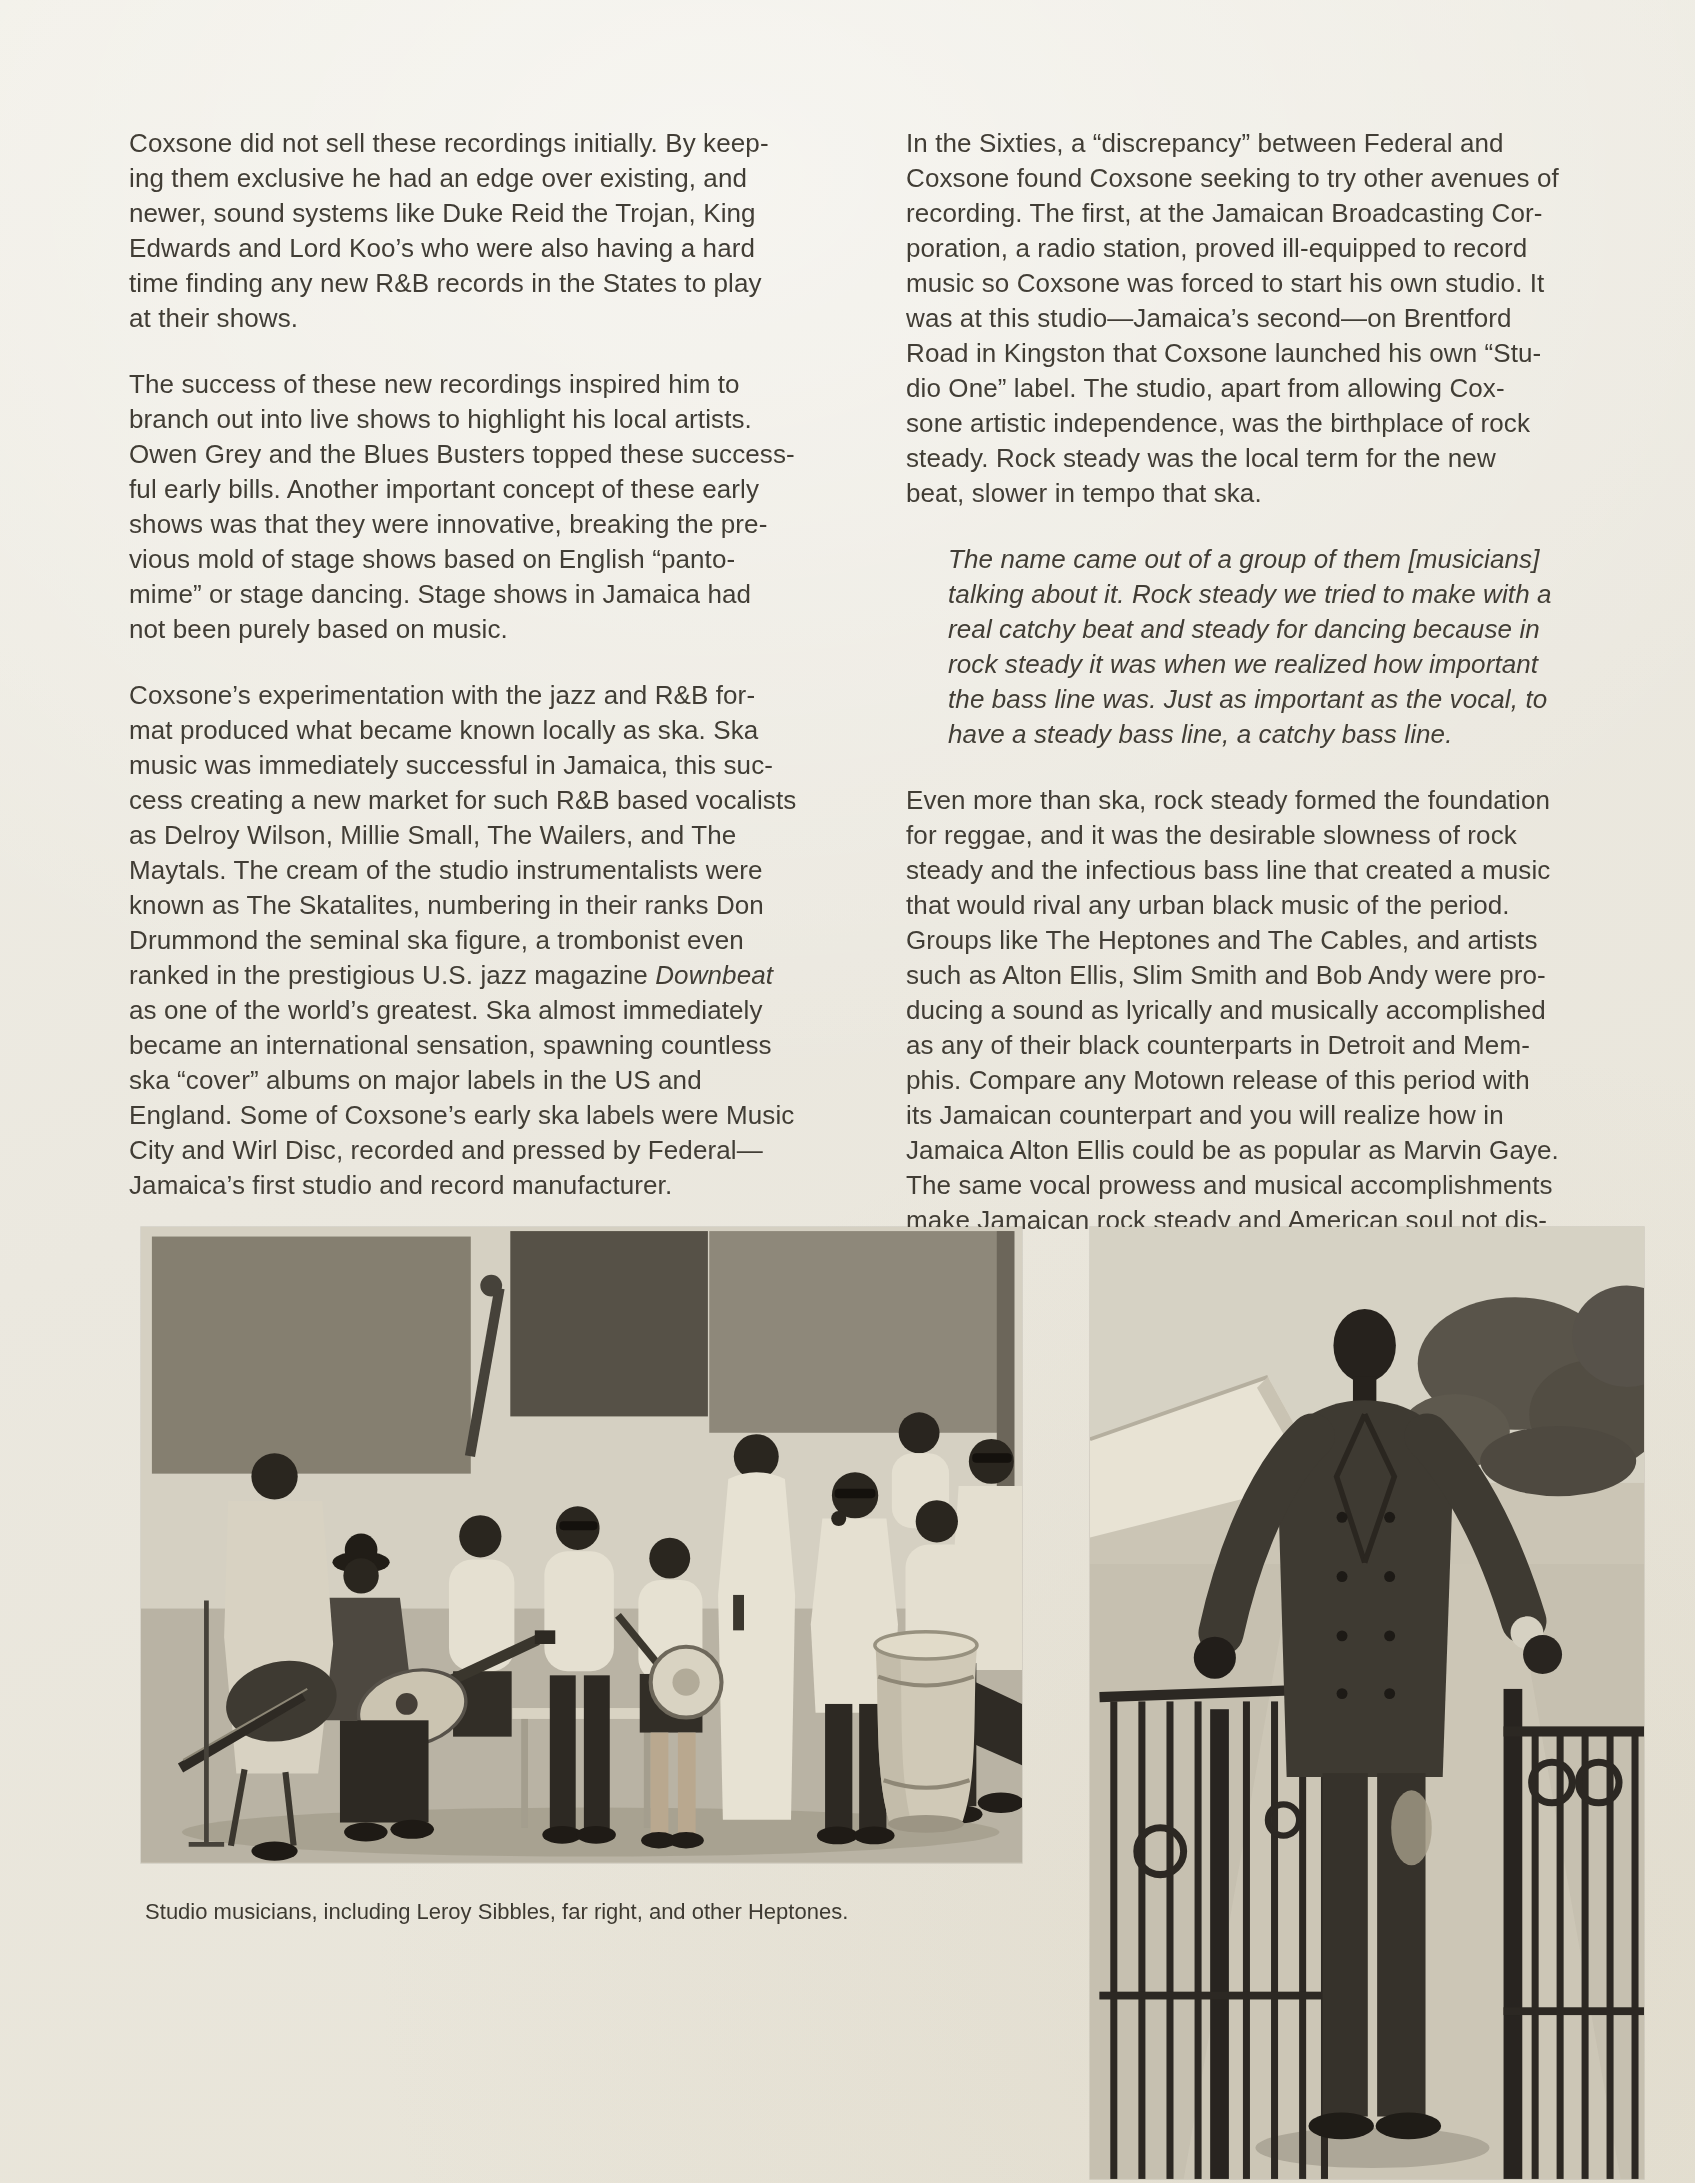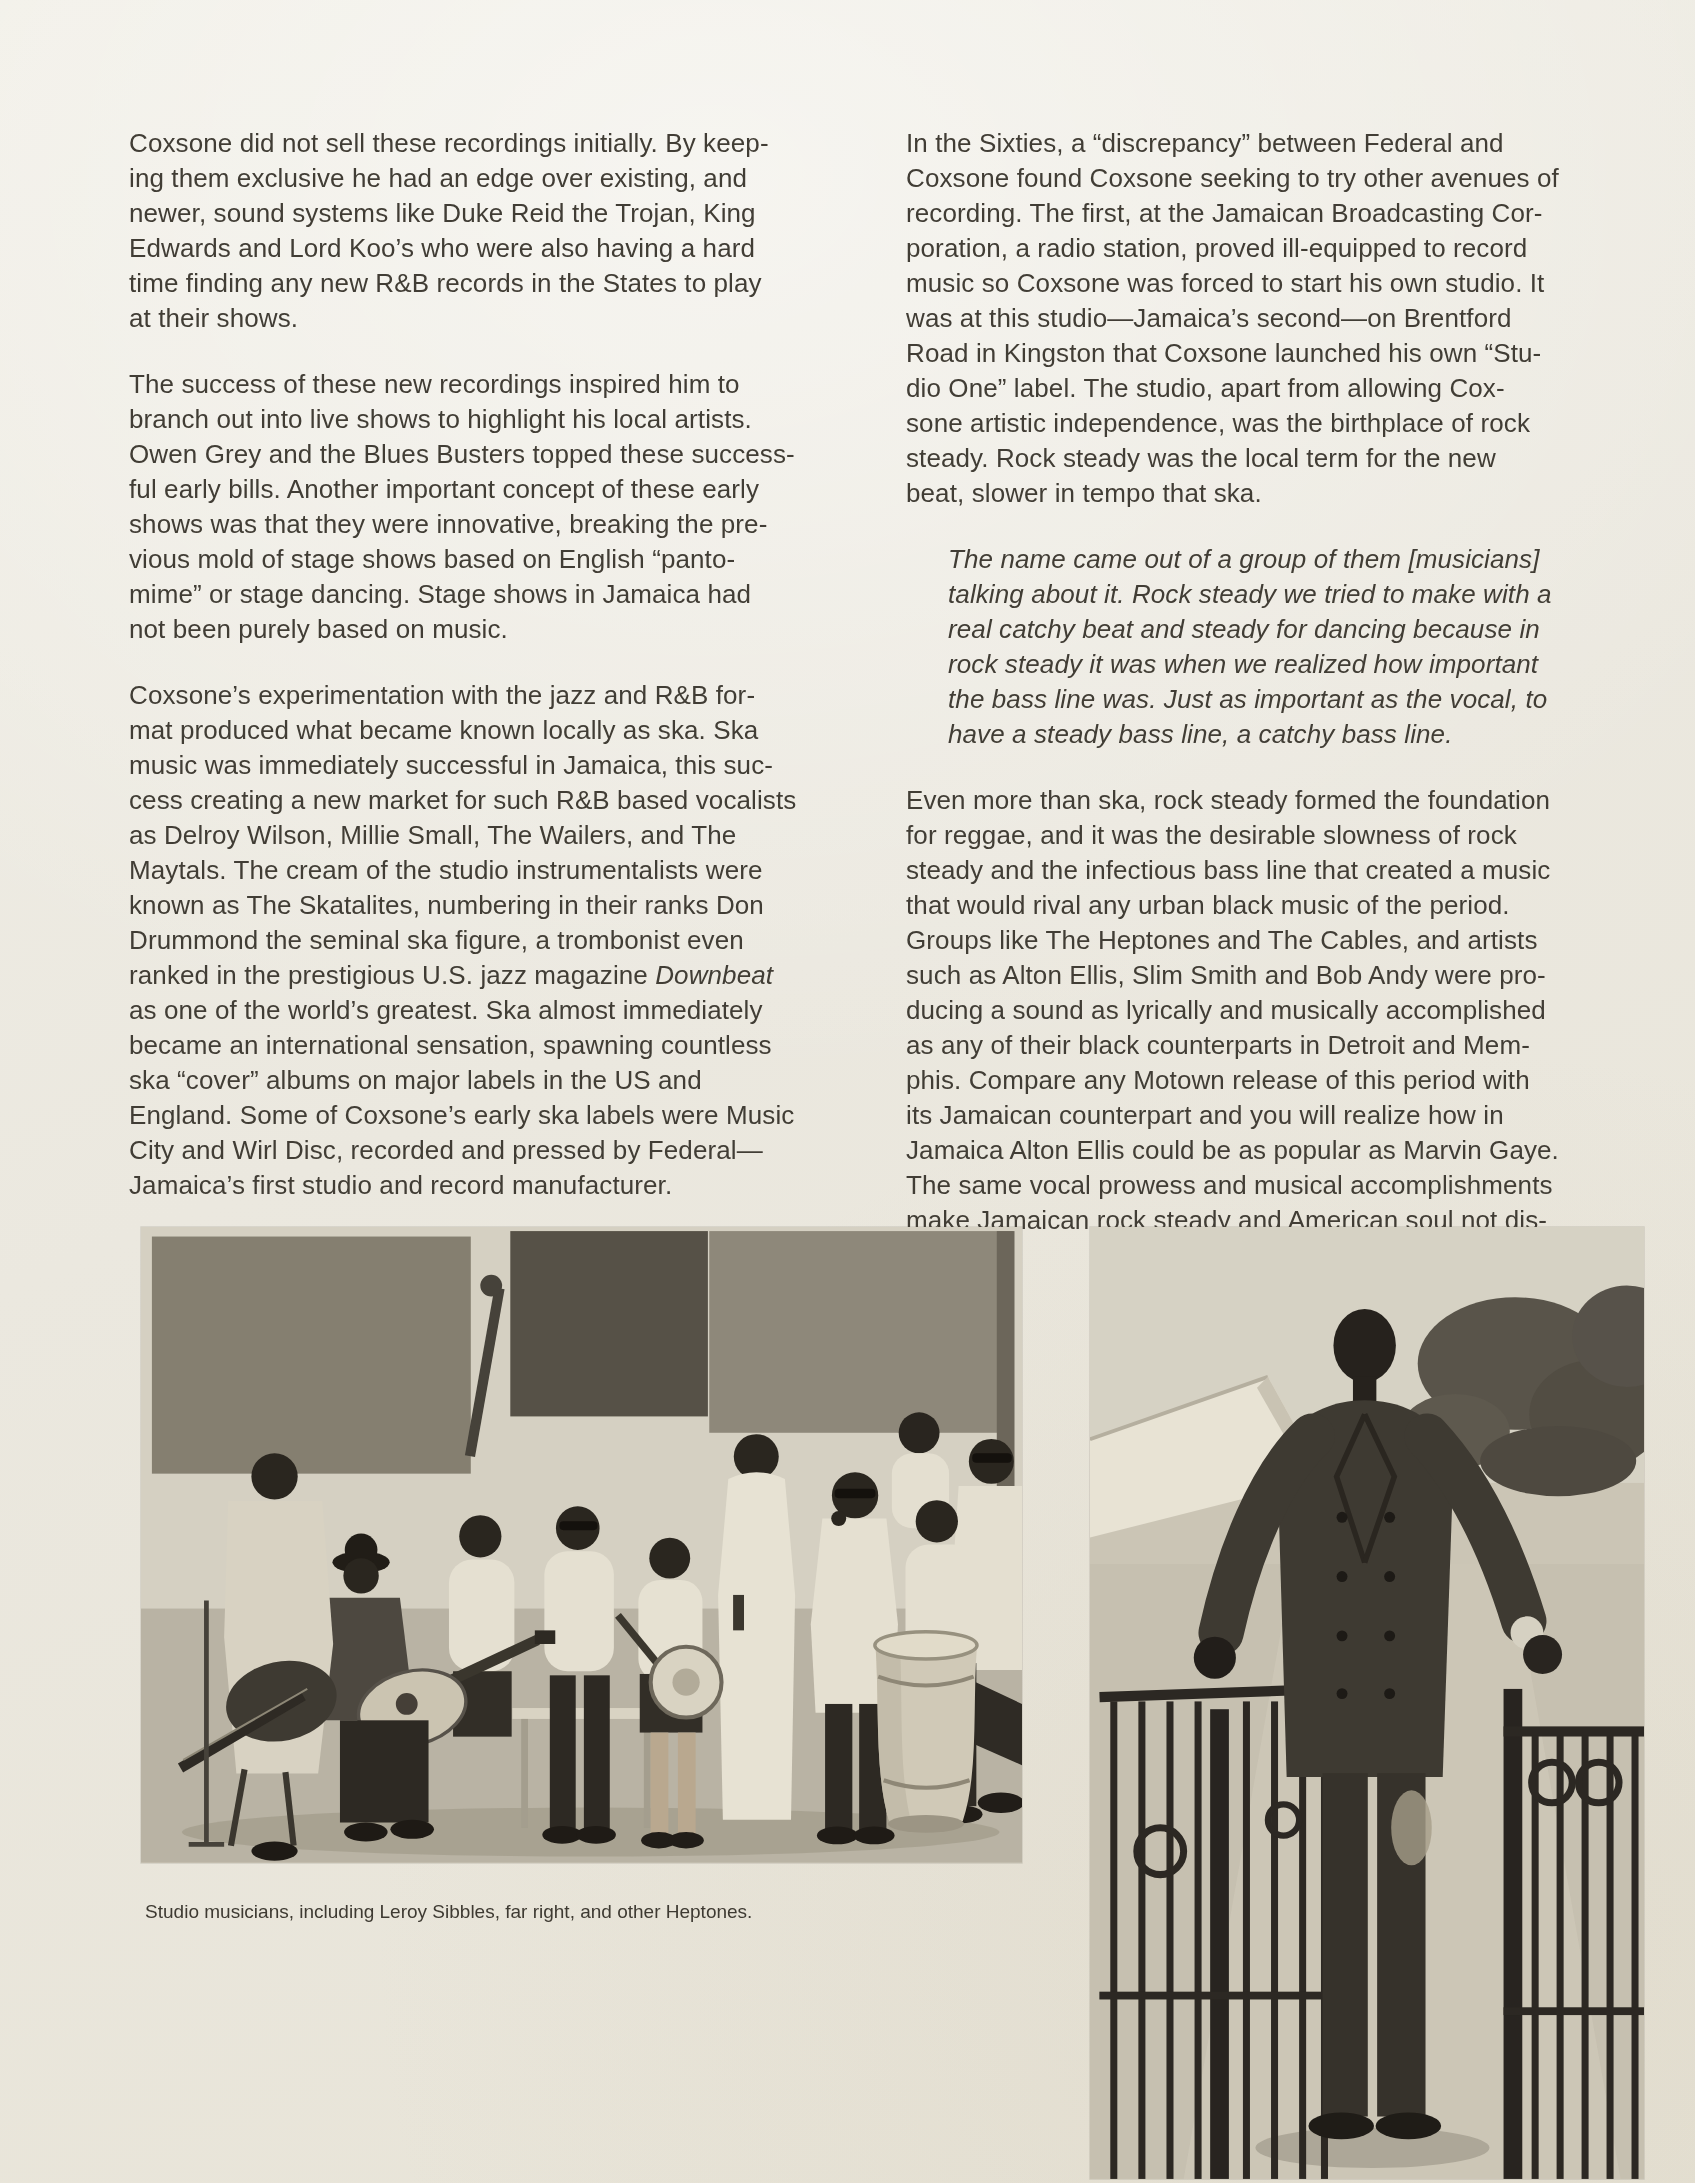--- a/index.html
+++ b/index.html
@@ -22,21 +22,21 @@
   }
   .col-left  { left: 129px;  width: 724px; }
   .col-right { left: 906px; width: 717px; }
   .col p { margin: 0 0 31px 0; }
   .pull-quote { font-style: italic; margin-left: 42px !important; margin-right: 5.5px; }
   figure { position: absolute; margin: 0; }
   .photo-left  { left: 141px;  top: 1227px; width: 881px; }
   .photo-right { left: 1090px; top: 1227px; width: 554px;  }
   figure svg { display: block; width: 100%; height: auto; box-shadow: 0 0 0 0.7px rgba(90,83,70,0.18); }
   figcaption {
-    font-size: 19px; line-height: 30px; color: #3e3a32;
+    font-size: 22px; line-height: 30px; color: #3e3a32;
   }
   .photo-left figcaption  { margin-top: 34px; text-align: left; padding-left: 4.1px; }
   .photo-right figcaption { margin-top: 20.4px; text-align: center; }
 </style>
 </head>
 <body>
 
 <div class="page">
 
   <section class="col col-left">

